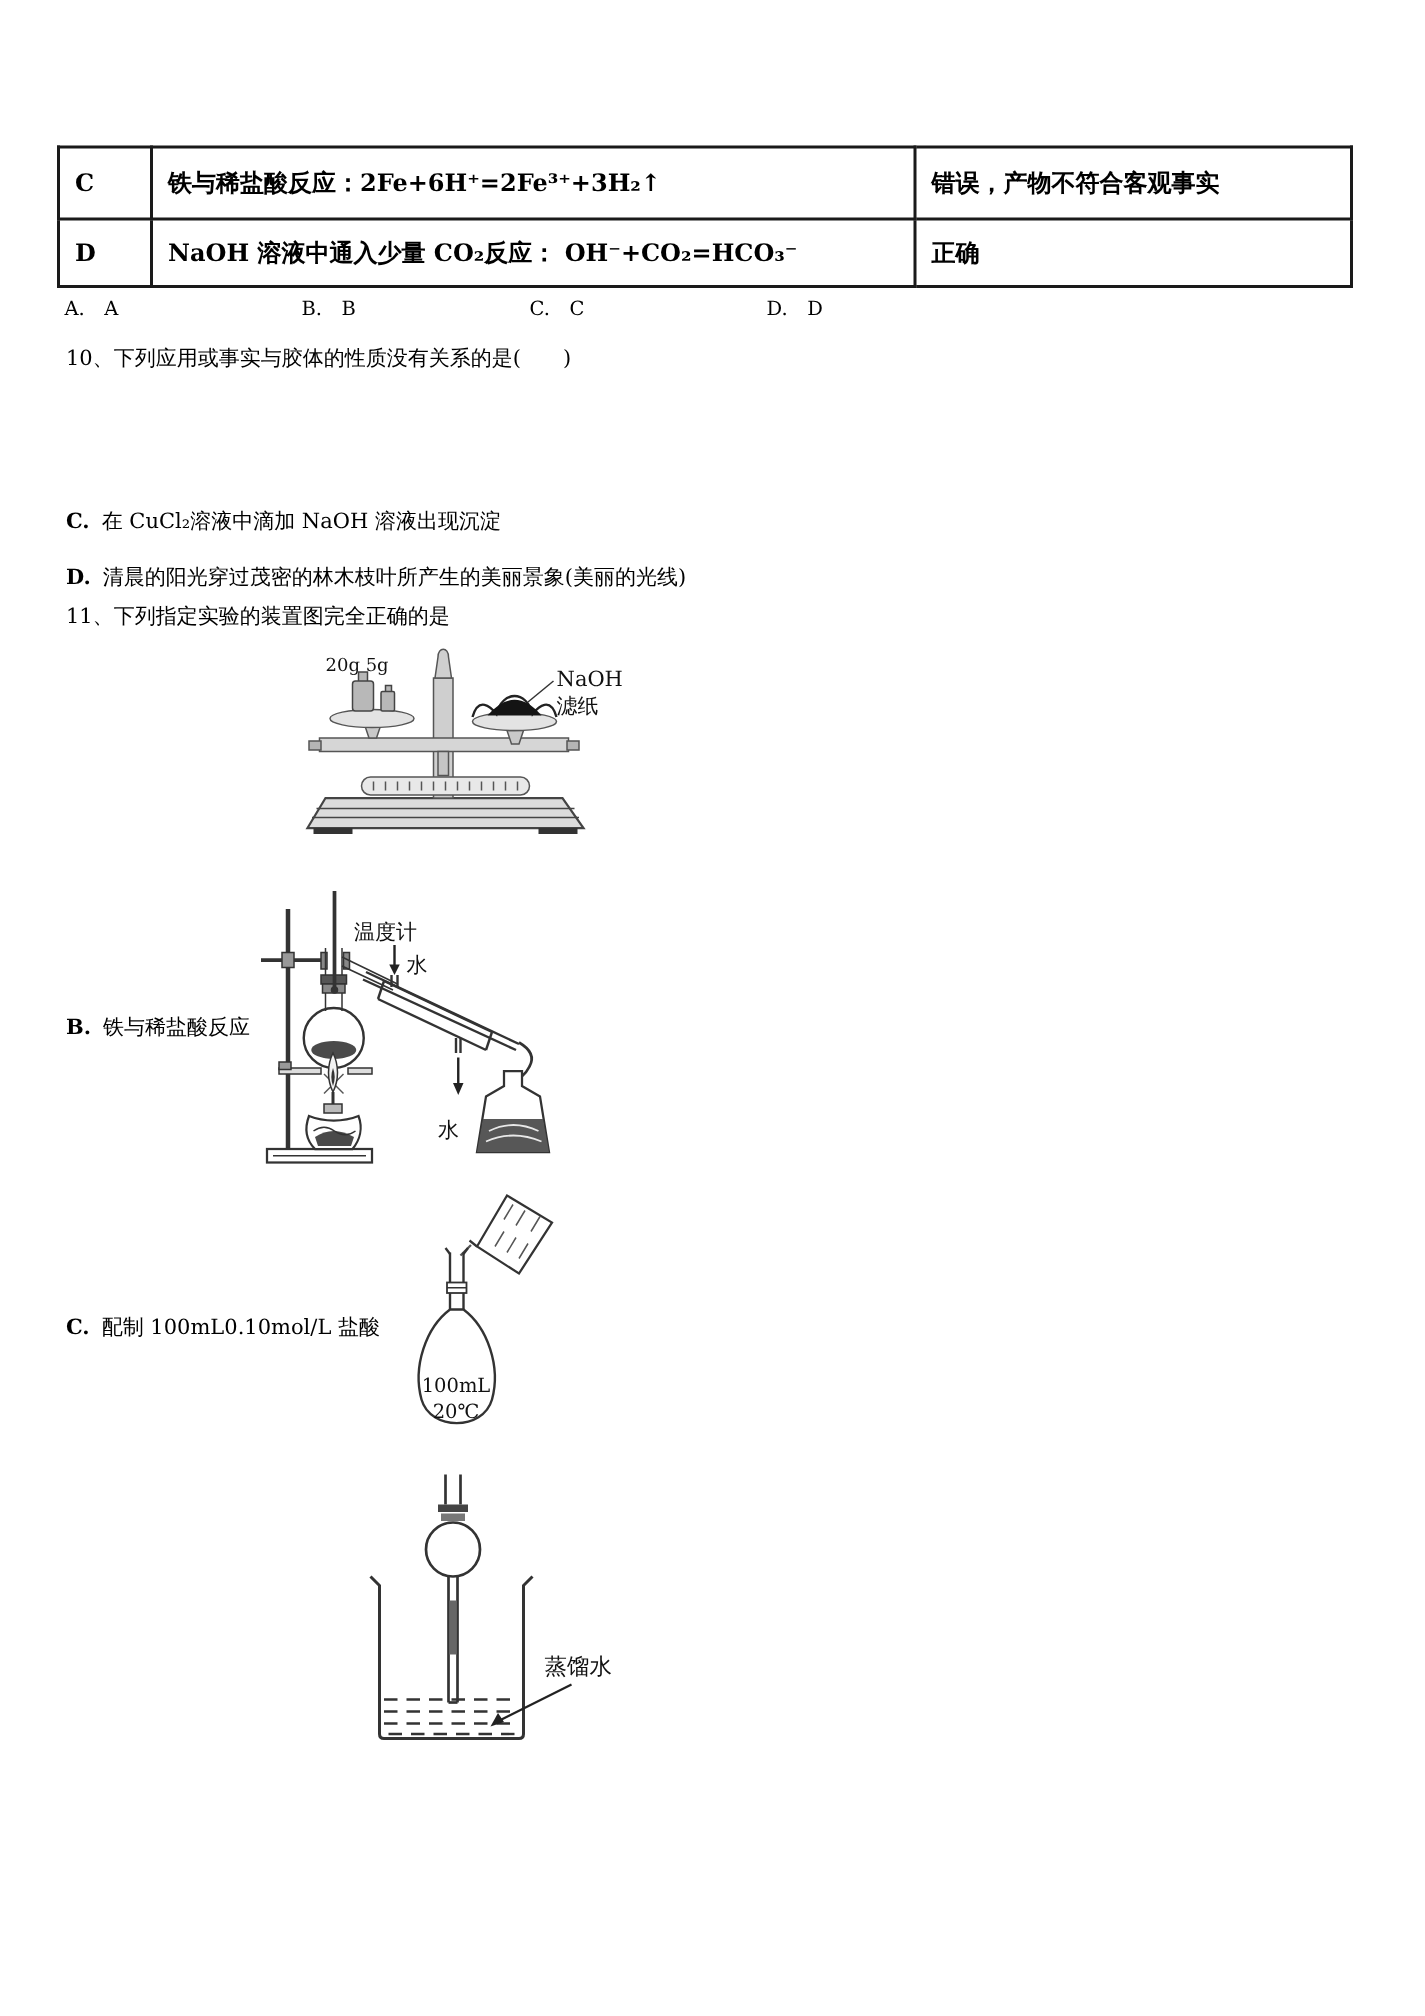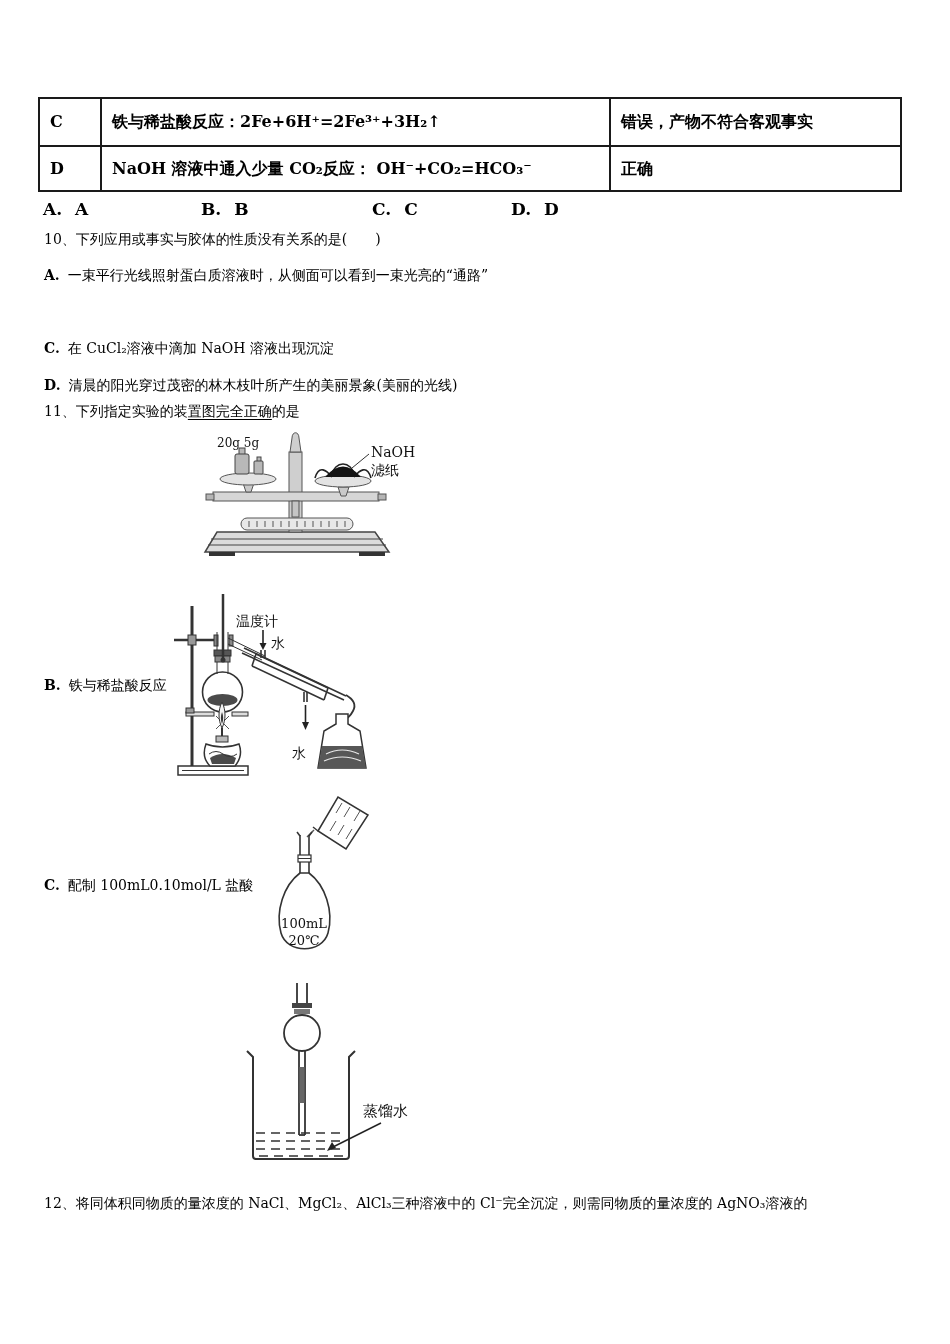--- a/index.html
+++ b/index.html
@@ -9,26 +9,26 @@
   
   .jtable{position:absolute;left:38px;top:97px;width:852px;border-collapse:collapse;
           font-size:16px;font-weight:bold;table-layout:fixed}
   .jtable td{border:2px solid #1a1a1a;vertical-align:middle;padding:4px 8px 4px 10px;line-height:1.35}
   .col-opt{width:62px}
   .col-stmt{width:509px}
   .col-judg{width:291px}
   .row-c{height:48px}
   .row-d{height:45px}
   
-  .ans{position:absolute;top:199px;font-weight:bold;font-size:17px;white-space:nowrap}
+  .ans{position:absolute;top:199px;font-weight:normal;font-size:13px;white-space:nowrap}
   .ans .val{margin-left:13px}
   
   .line{position:absolute;left:44px;font-size:14px;line-height:1.3;width:868px}
   .olet{font-weight:bold;margin-right:8px}
-  .uline{text-decoration:underline;text-underline-offset:3px}
+  .uline{text-underline-offset:3px}
   svg{position:absolute;overflow:visible}
   svg text{font-family:"DejaVu Serif","Liberation Serif",serif;fill:#111}
 </style>
 </head>
 <body>
 
 <div class="page">
 
   <table class="jtable">
     <tbody>
@@ -40,25 +40,24 @@
     <tr class="row-d">
       <td class="col-opt">D</td>
       <td class="col-stmt">NaOH 溶液中通入少量 CO₂反应： OH⁻+CO₂=HCO₃⁻</td>
       <td class="col-judg">正确</td>
     </tr>
   </tbody>
     </table>
 
   <span class="ans" style="left:43px"><span>A.</span><span class="val">A</span></span>
   <span class="ans" style="left:201px"><span>B.</span><span class="val">B</span></span>
-  <span class="ans" style="left:372px"><span>C.</span><span class="val">C</span></span>
+  <span class="ans" style="left:353px"><span>C.</span><span class="val">C</span></span>
   <span class="ans" style="left:511px"><span>D.</span><span class="val">D</span></span>
 
   <div class="line" style="top:230px">10、下列应用或事实与胶体的性质没有关系的是(　　)</div>
-  <div class="line" style="top:266px"><b class="olet">A.</b><span>一束平行光线照射蛋白质溶液时，从侧面可以看到一束光亮的“通路”</span></div>
   <div class="line" style="top:376px"><b class="olet">D.</b><span>清晨的阳光穿过茂密的林木枝叶所产生的美丽景象(美丽的光线)</span></div>
   <div class="line" style="top:339px"><b class="olet">C.</b><span>在 CuCl₂溶液中滴加 NaOH 溶液出现沉淀</span></div>
 
   <div class="line" style="top:402px"><span>11、下列指定实验的装</span><span class="uline">置图完全正确</span><span>的是</span></div>
 
   <div class="line" style="top:676px"><b class="olet">B.</b><span>铁与稀盐酸反应</span></div>
   <div class="line" style="top:876px"><b class="olet">C.</b><span>配制 100mL0.10mol/L 盐酸</span></div>
 
   <svg style="left:203px;top:428px" width="205" height="128" viewBox="0 0 205 128">
     <g>
@@ -212,15 +211,14 @@
         <line x1="14" y1="173" x2="98" y2="173"></line>
       </g>
     </g>
     <text x="118" y="133" font-size="15">蒸馏水</text>
     <g>
       <line x1="136" y1="140" x2="84" y2="166" stroke="#222" stroke-width="1.4"></line>
       <polygon points="82,168 91,165 87,159" fill="#222"></polygon>
     </g>
   </svg>
 
-  <div class="line" style="top:1194px">12、将同体积同物质的量浓度的 NaCl、MgCl₂、AlCl₃三种溶液中的 Cl⁻完全沉淀，则需同物质的量浓度的 AgNO₃溶液的</div>
 
 </div>
 
 </body></html>

